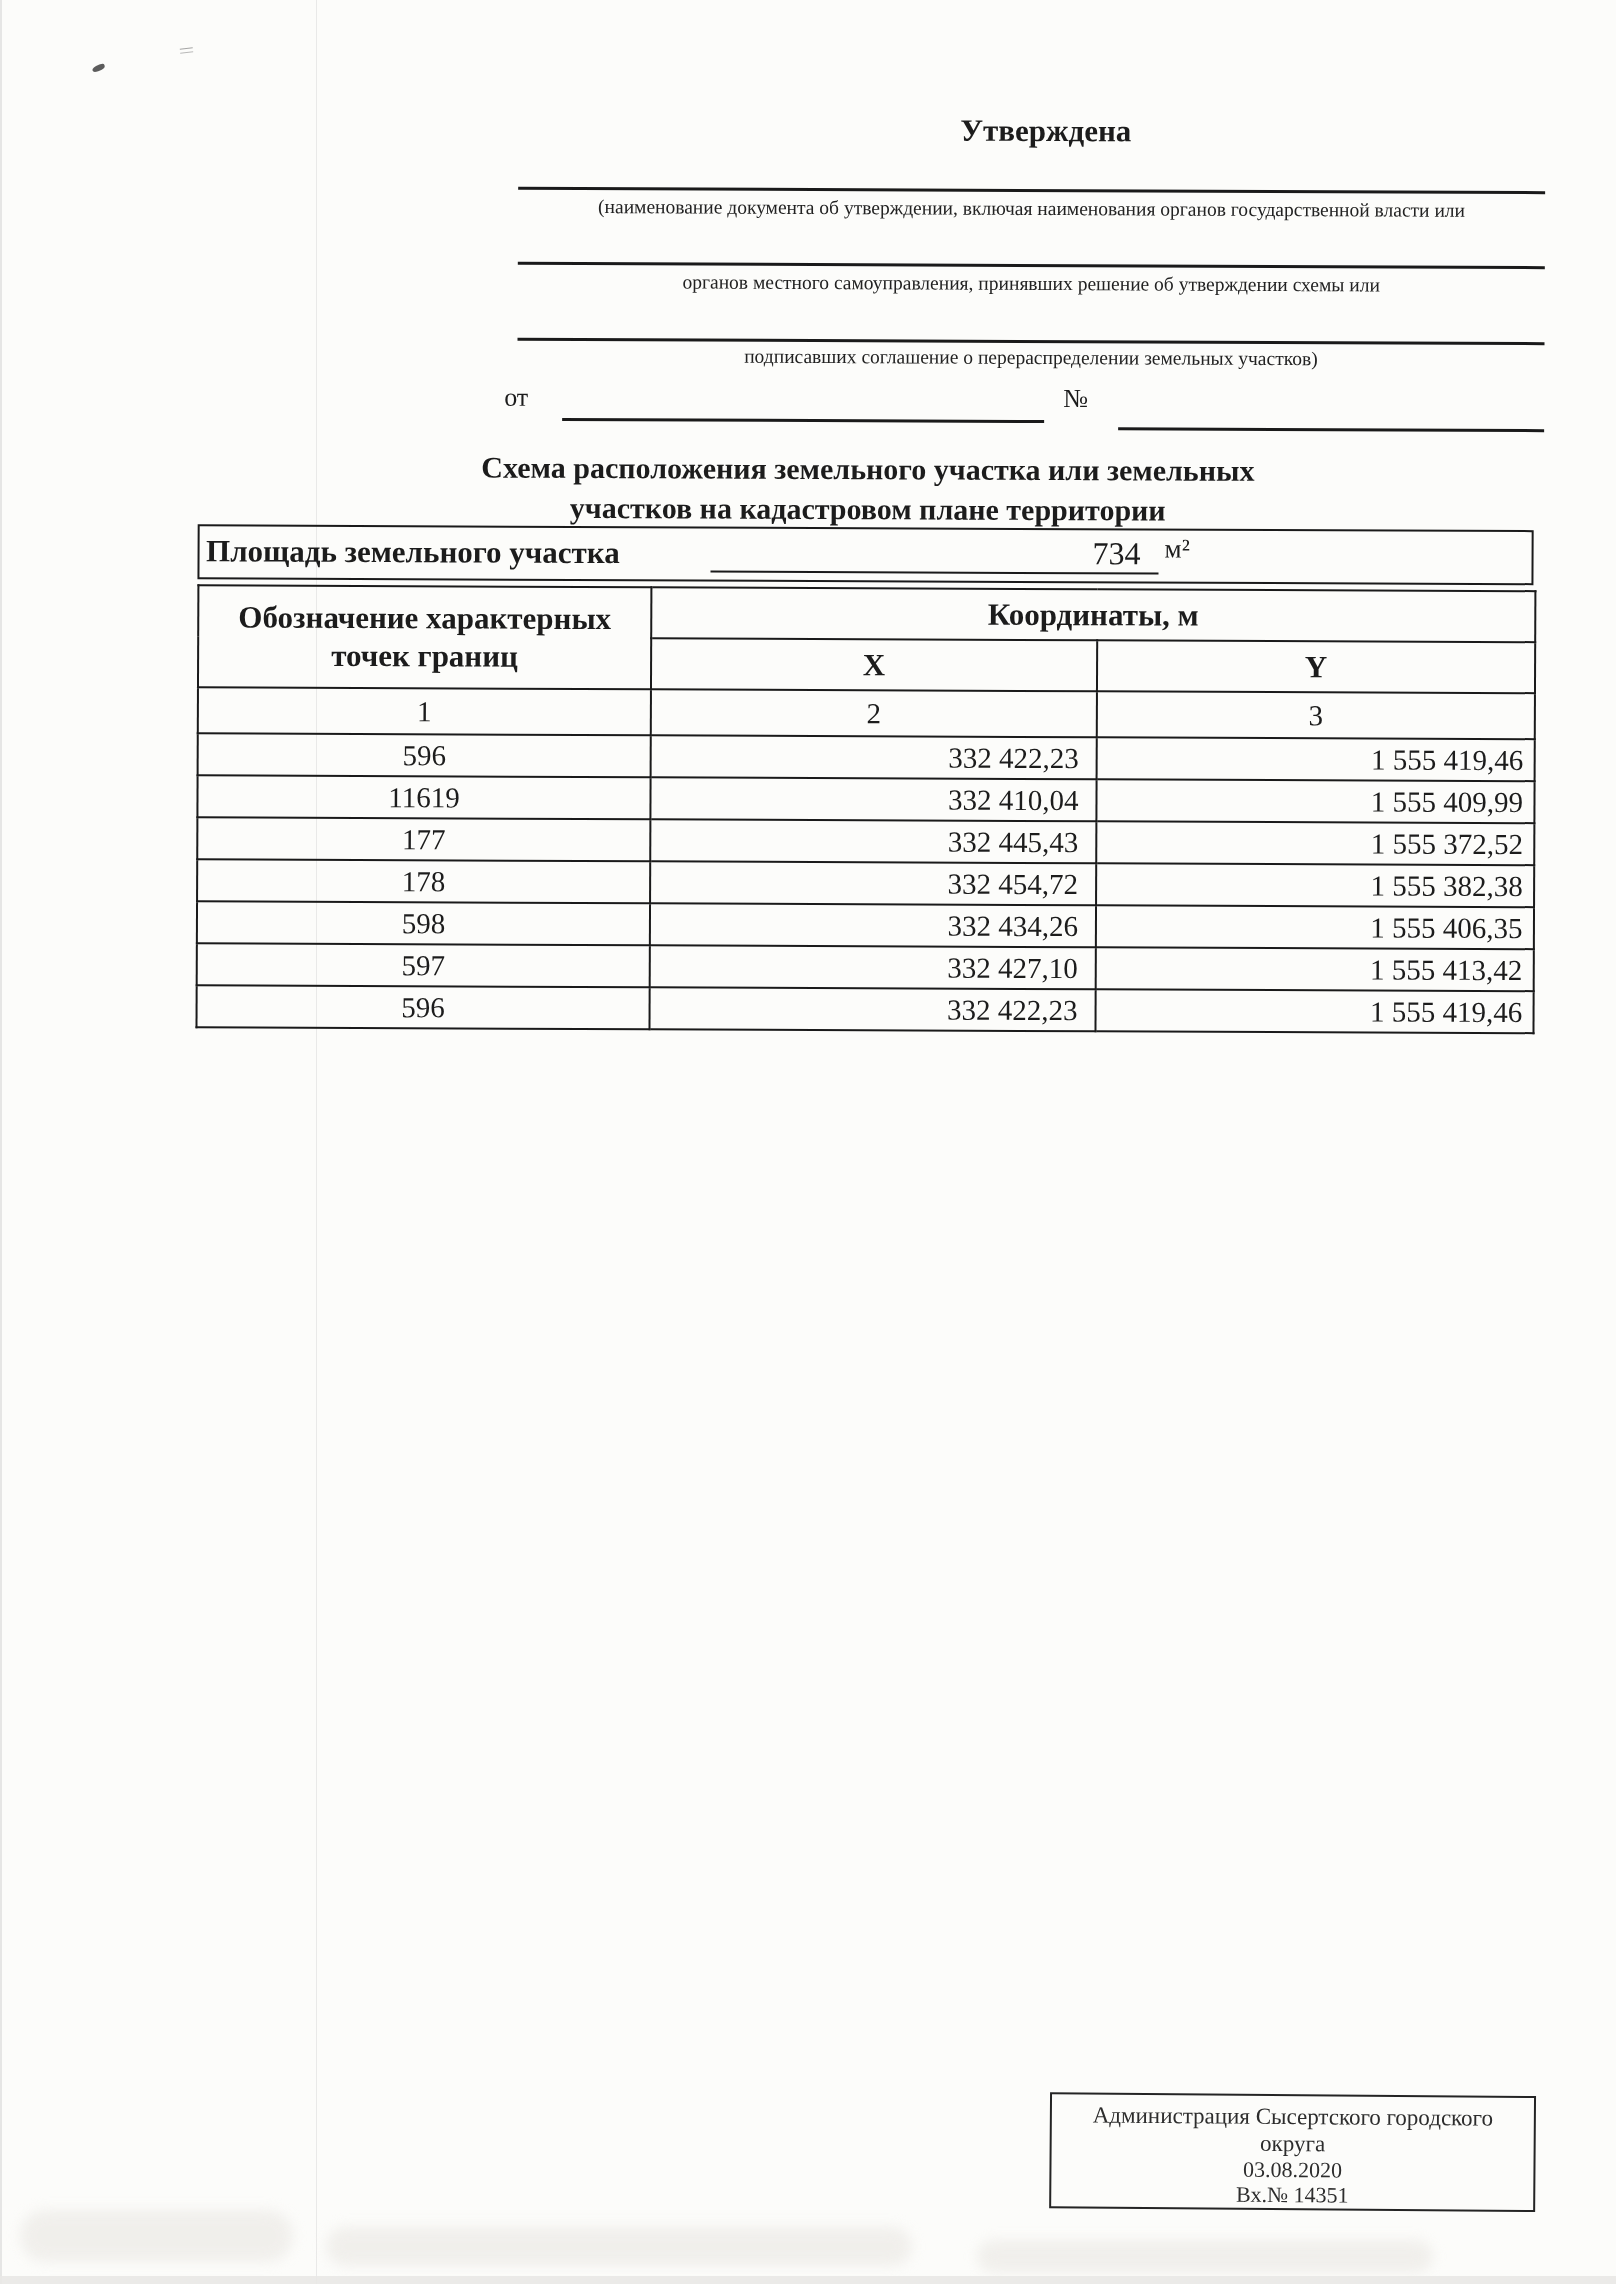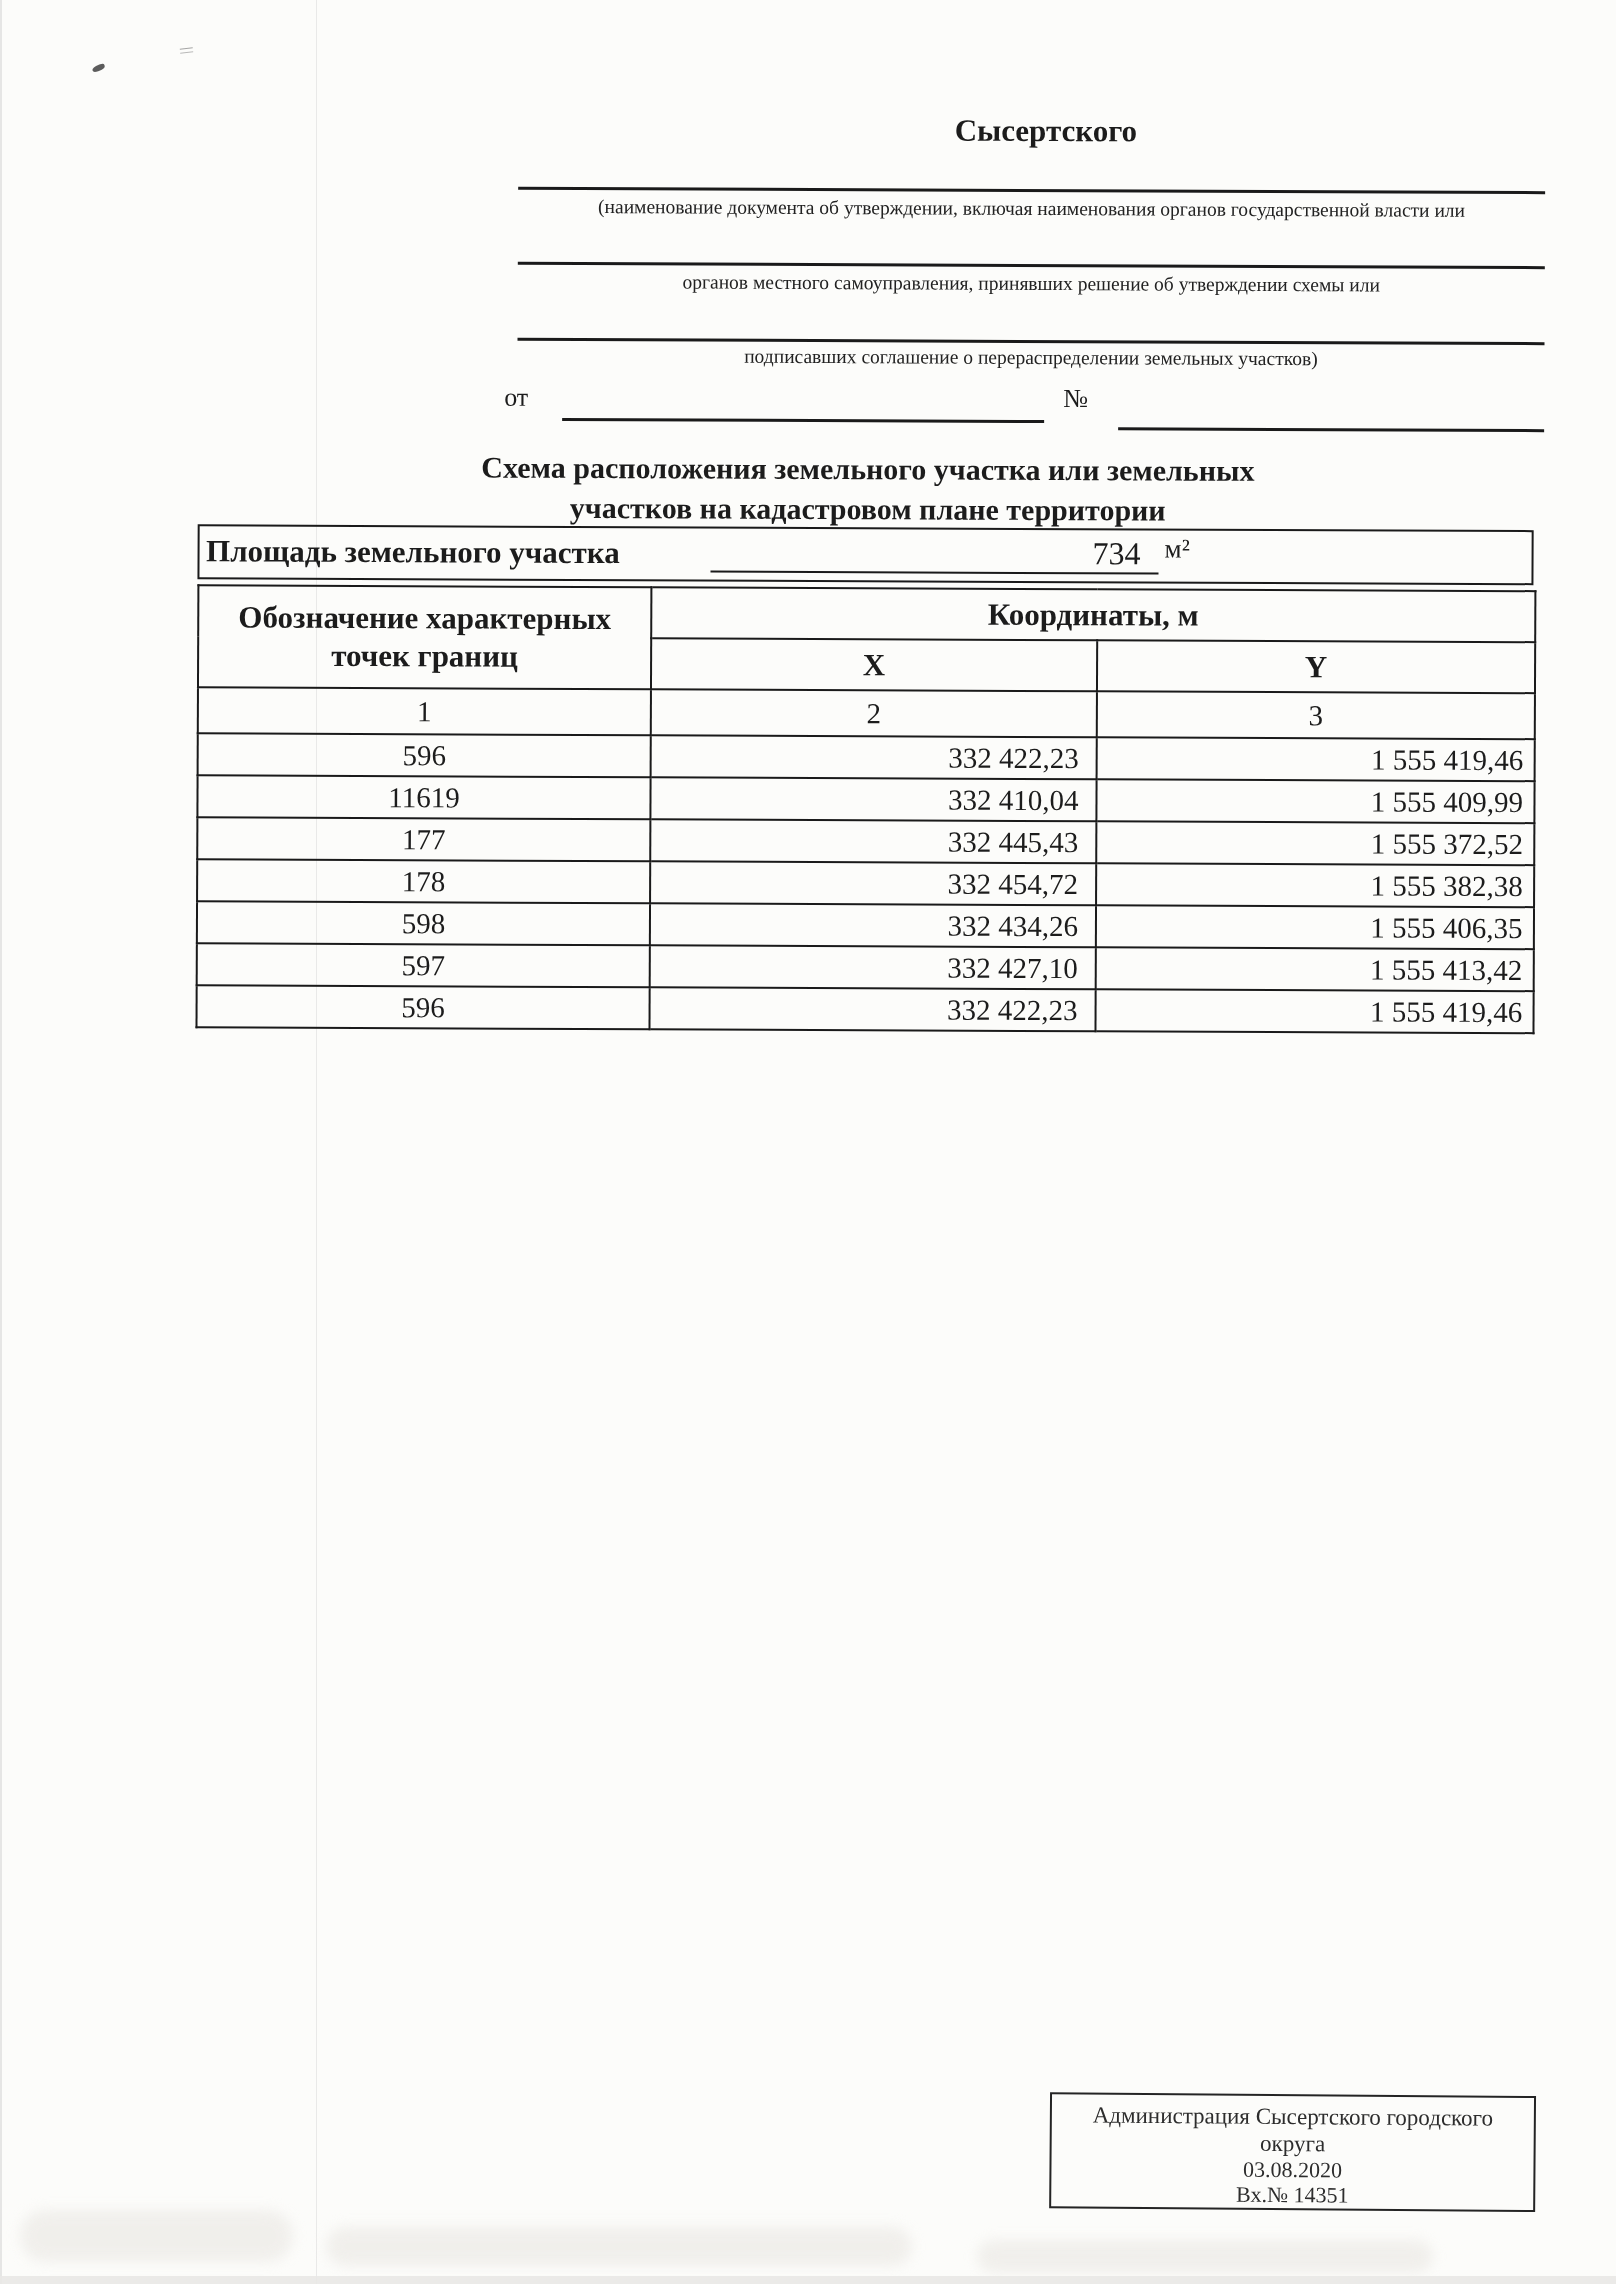--- a/index.html
+++ b/index.html
@@ -107,21 +107,21 @@
   <div class="streak-v"></div>
   <div class="mark-dark"></div>
   <div class="mark-light"></div>
   <div class="blotch b1"></div>
   <div class="blotch b2"></div>
   <div class="blotch b3"></div>
   <div class="bottom-strip"></div>
 
   <div class="rot">
 
-    <div class="abs approved">Сысертского</div>
+    <div class="abs approved">Утверждена</div>
 
     <div class="rule" style="left:514px; top:188px; width:1027px;"></div>
     <div class="caption" style="top:197px;">(наименование документа об утверждении, включая наименования органов государственной власти или</div>
 
     <div class="rule" style="left:514px; top:263px; width:1027px;"></div>
     <div class="caption" style="top:272px;">органов местного самоуправления, принявших решение об утверждении схемы или</div>
 
     <div class="rule" style="left:514px; top:339px; width:1027px;"></div>
     <div class="caption" style="top:346px;">подписавших соглашение о перераспределении земельных участков)</div>
 

